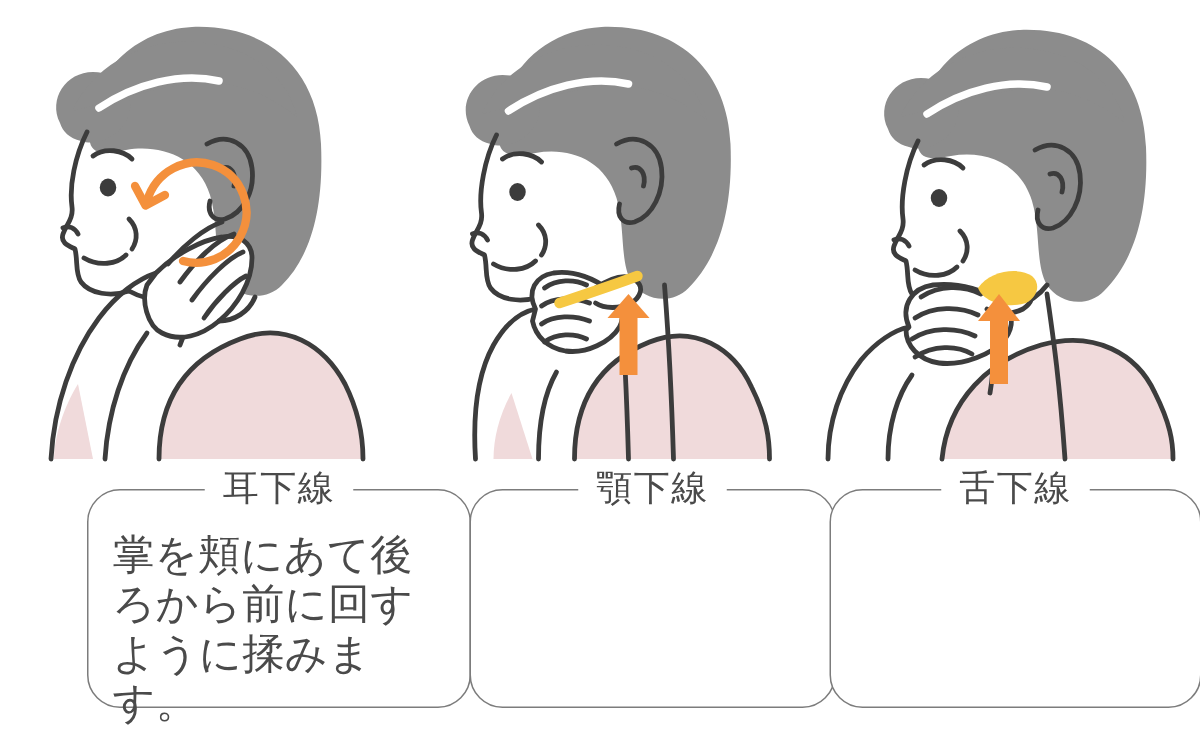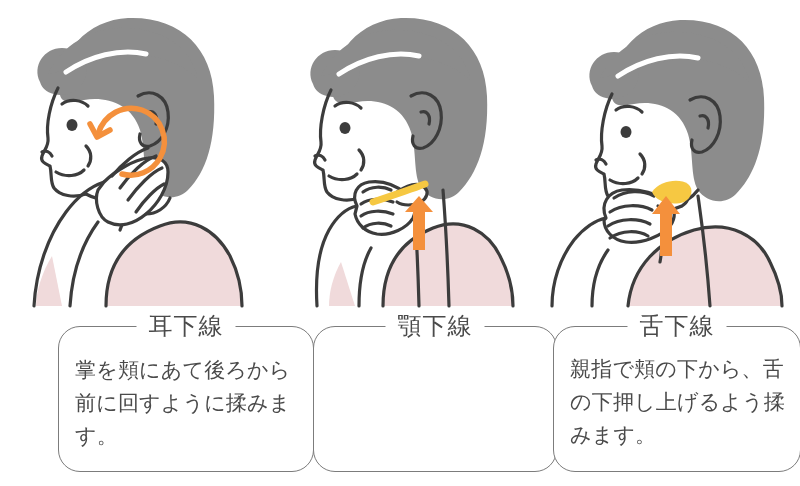--- a/index.html
+++ b/index.html
@@ -74,21 +74,21 @@
     color: #4a4a4a;
     letter-spacing: 1px;
     white-space: nowrap;
     font-weight: 400;
   }
   .card-body {
     position: absolute;
     left: 16px;
     right: 14px;
     top: 26px;
-    font-size: 21px;
+    font-size: 28px;
     line-height: 33px;
     color: #4a4a4a;
     letter-spacing: 0.2px;
     text-align: left;
   }
 </style>
 </head>
 <body>
 
 <div class="page">
@@ -273,17 +273,16 @@
       <div class="card-title">耳下線</div>
       <div class="card-body">掌を頬にあて後ろから前に回すように揉みます。</div>
     </div>
 
     <div class="card" id="card-2">
       <div class="card-title">顎下線</div>
     </div>
 
     <div class="card" id="card-3">
       <div class="card-title">舌下線</div>
-      <div class="card-body">親指で頬の下から、舌の下押し上げるよう揉みます。</div>
     </div>
   </div>
 
 </div>
 
 </body></html>

